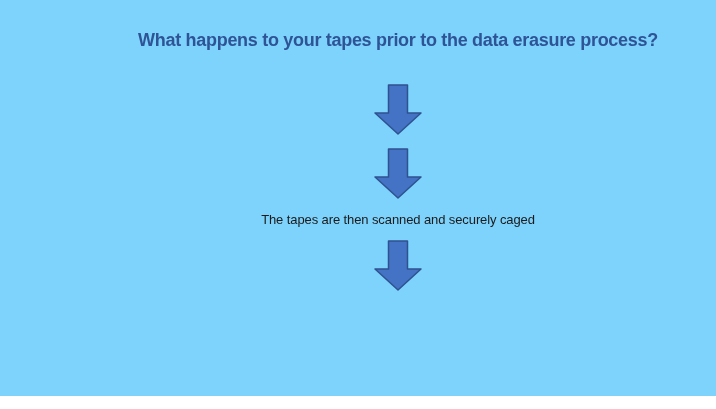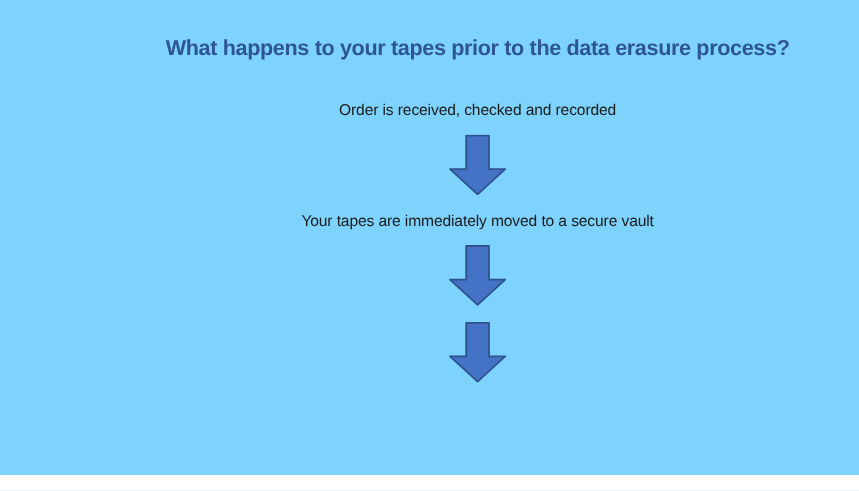--- a/index.html
+++ b/index.html
@@ -52,32 +52,31 @@
   }
 </style>
 </head>
 <body>
 
 <div class="slide">
   <h1 class="title">What happens to your tapes prior to the data erasure process?</h1>
 
   <div class="flow">
 
-    <div class="step">Order is received, checked and recorded</div>
-
-    <svg class="arrow-svg" viewBox="0 0 48 51" aria-hidden="true">
-      <polygon points="14.5,1 33.5,1 33.5,29 47,29 24,50 1,29 14.5,29" fill="#4472C4"></polygon>
-    </svg>
-
-    <div class="step">Your tapes are immediately moved to a secure vault</div>
 
     <svg class="arrow-svg" viewBox="0 0 48 51" aria-hidden="true">
       <polygon points="14.5,1 33.5,1 33.5,29 47,29 24,50 1,29 14.5,29" fill="#4472C4"></polygon>
     </svg>
 
 
     <svg class="arrow-svg" viewBox="0 0 48 51" aria-hidden="true">
       <polygon points="14.5,1 33.5,1 33.5,29 47,29 24,50 1,29 14.5,29" fill="#4472C4"></polygon>
     </svg>
 
+    <div class="step">The tapes are then scanned and securely caged</div>
+
+    <svg class="arrow-svg" viewBox="0 0 48 51" aria-hidden="true">
+      <polygon points="14.5,1 33.5,1 33.5,29 47,29 24,50 1,29 14.5,29" fill="#4472C4"></polygon>
+    </svg>
+
 
   </div>
 </div>
 
 </body></html>

